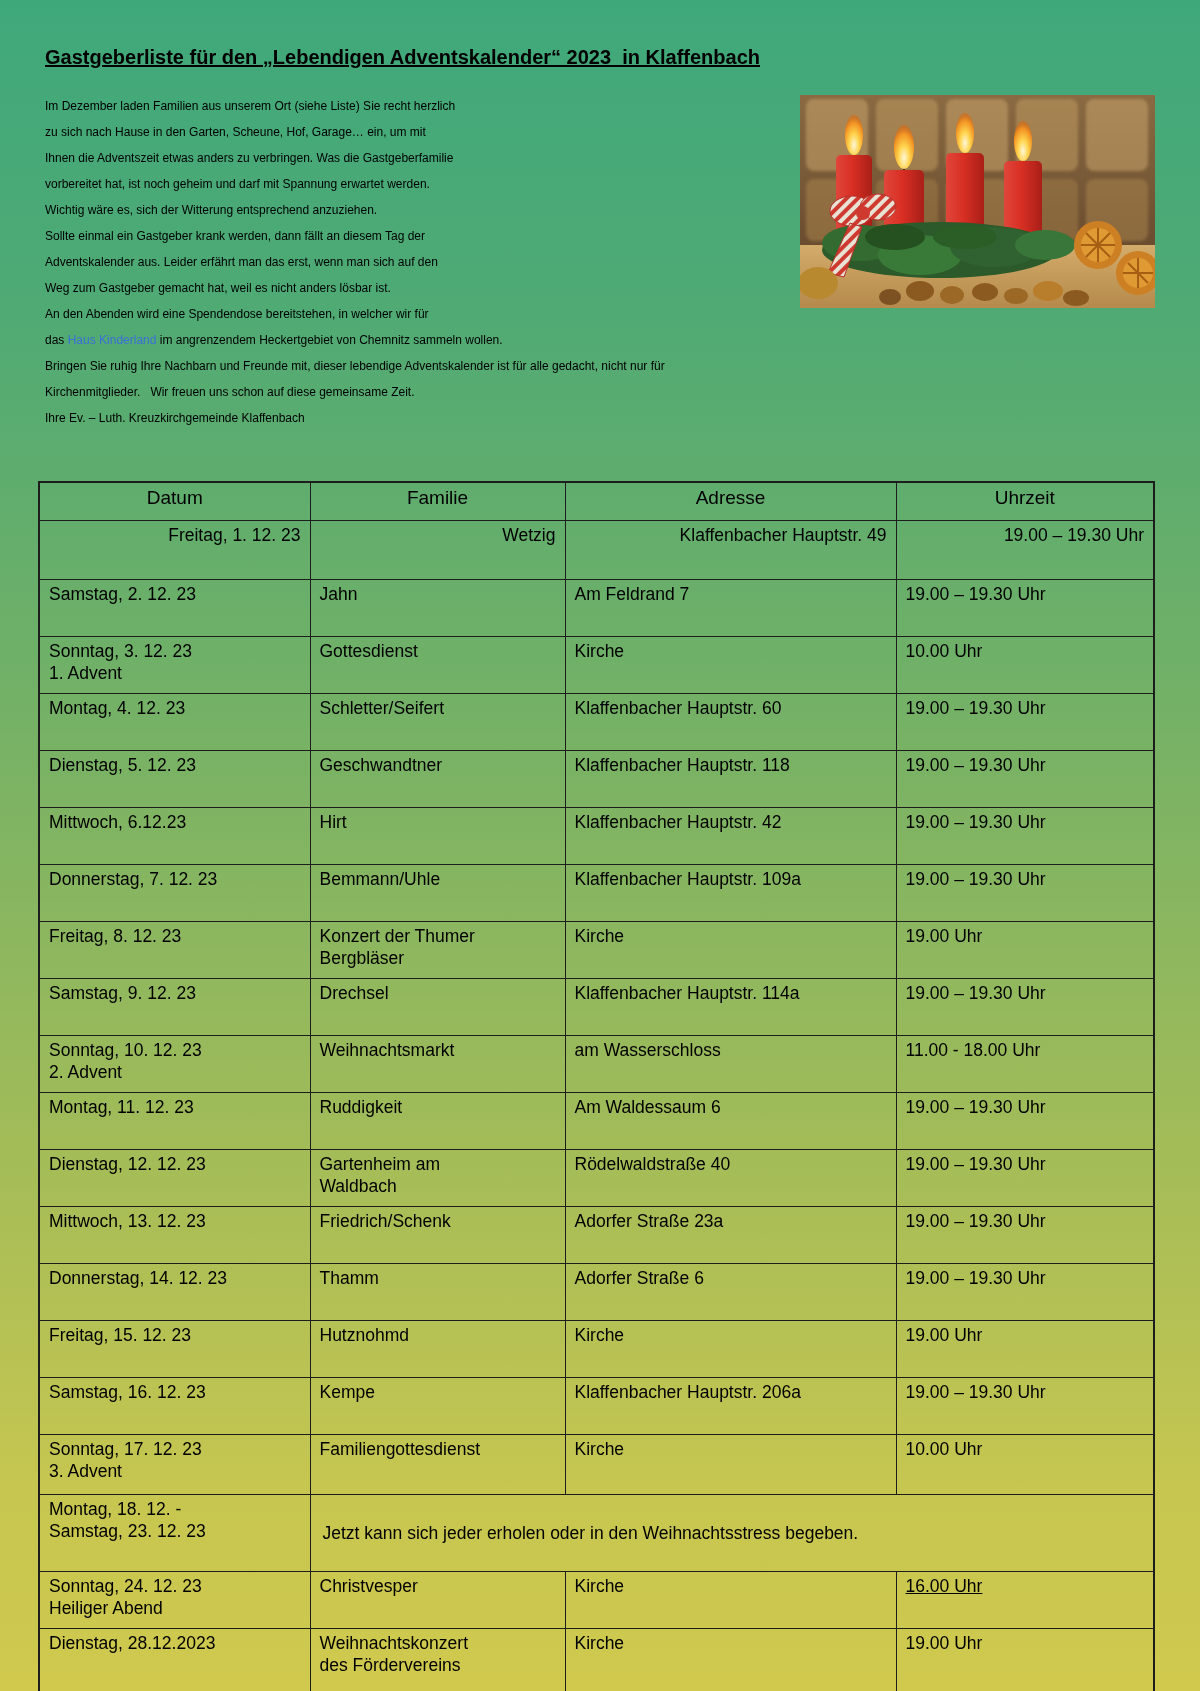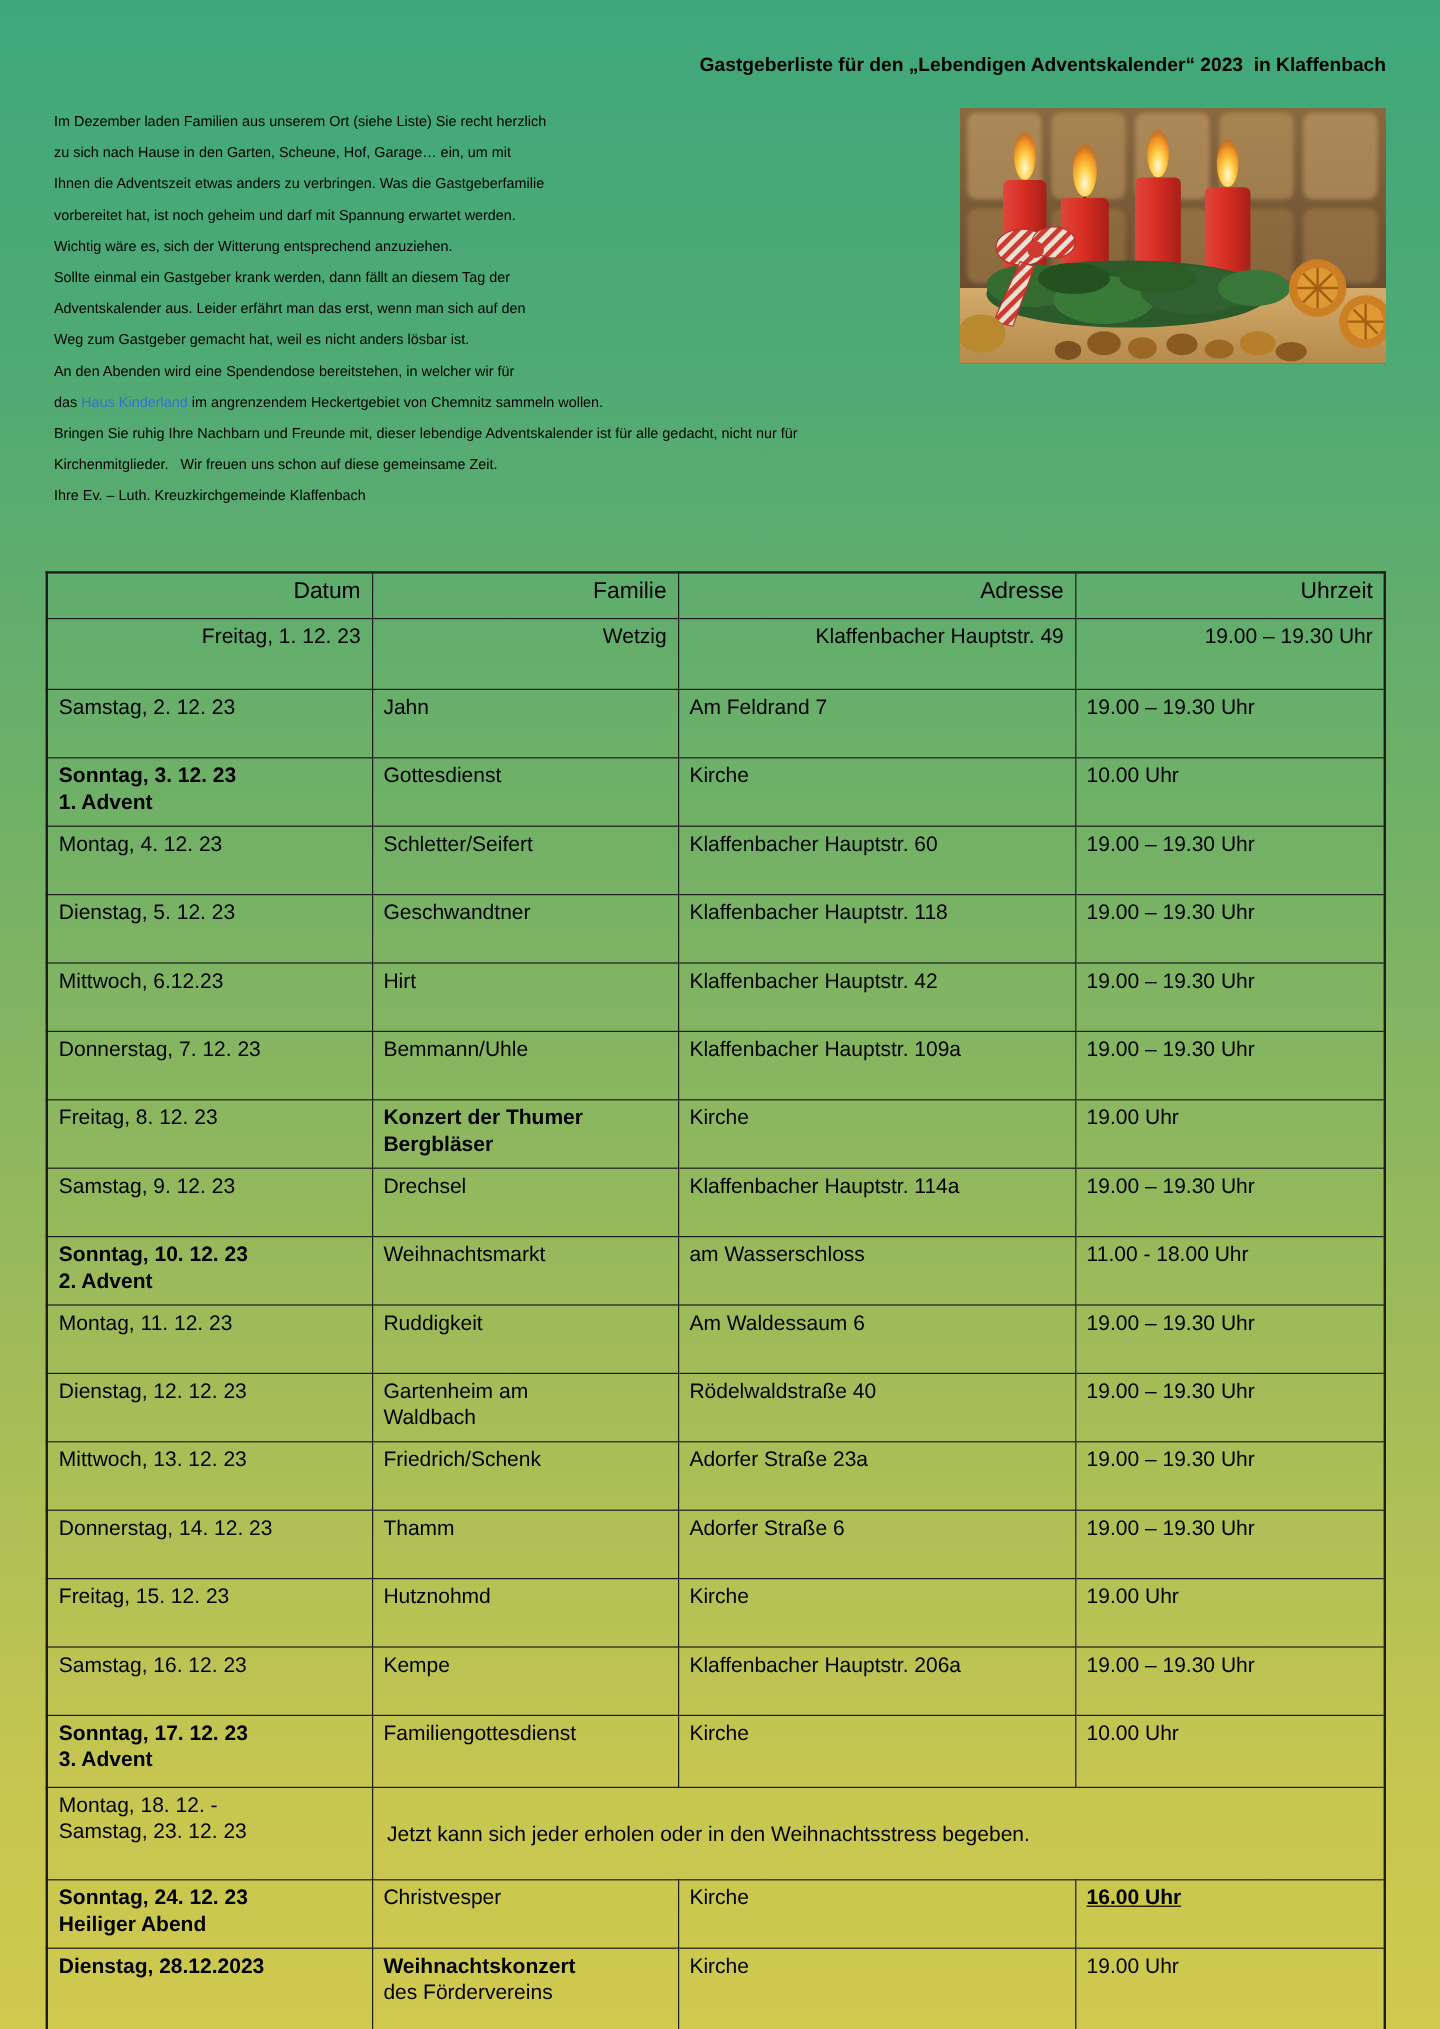--- a/index.html
+++ b/index.html
@@ -1,35 +1,35 @@
 <!DOCTYPE html>
 <html lang="de"><head>
 <meta charset="utf-8">
 <style>
   html,body{margin:0;padding:0;}
   body{width:1200px;height:1691px;
        font-family:"Liberation Sans","DejaVu Sans",sans-serif;color:#000;
        background:linear-gradient(180deg,#3fa87b 0%,#4faa74 18%,#74b166 42%,#a3bc58 68%,#c6c650 88%,#d0c94e 100%);
        overflow:hidden;}
   .page{width:1200px;height:1691px;position:relative;}
-  .title{margin:46px 45px 0 45px;text-align:right;font-size:16px;font-weight:bold;
-         white-space:pre-wrap;}
+  .title{margin:46px 45px 0 45px;text-align:left;font-size:20px;font-weight:bold;
+         text-decoration:underline;white-space:pre-wrap;}
   .intro{margin:24px 45px 0 45px;font-size:12px;line-height:26px;}
   .photo{float:right;width:355px;height:213px;margin:2px 0 10px 18px;}
   .photo svg{display:block;width:355px;height:213px;}
   .line{white-space:pre-wrap;margin:0;}
   a.link{color:#3a70d6;cursor:pointer;}
   .grid{clear:both;margin:50px 0 0 38px;border-collapse:collapse;width:1115px;table-layout:fixed;}
   .grid th,.grid td{border:1.6px solid #1d1d1d;vertical-align:top;padding:3px 9px;}
   .grid{border:2.4px solid #1d1d1d;}
-  .grid th{font-size:19px;font-weight:normal;text-align:right;height:30px;padding-top:4px;}
+  .grid th{font-size:19px;font-weight:normal;text-align:center;height:30px;padding-top:4px;}
   .grid td{font-size:17.5px;line-height:22px;}
   tr.std td{height:50px;} tr.h52 td{height:52px;text-align:right;} tr.h53 td{height:53px;}
   tr.h70 td{height:70px;} tr.h73 td{height:73px;}
-  .b{font-weight:bold;} .u{text-decoration:underline;}
+  .b{font-weight:normal;} .u{text-decoration:underline;}
   td.note-cell{vertical-align:middle;padding-left:12px;}
 </style>
 </head>
 <body>
 
 <div class="page">
 
   <div class="title">Gastgeberliste für den „Lebendigen Adventskalender“ 2023  in Klaffenbach</div>
 
   <div class="intro">

